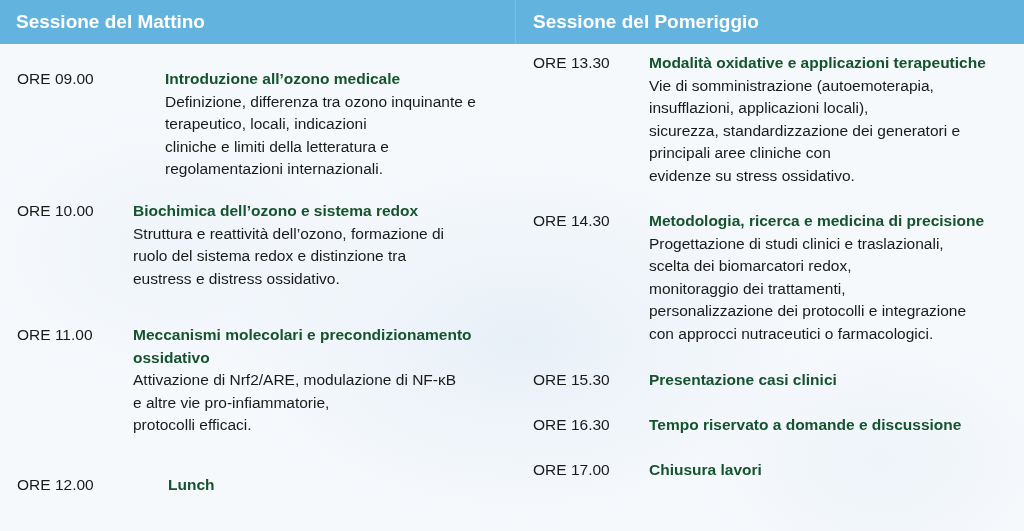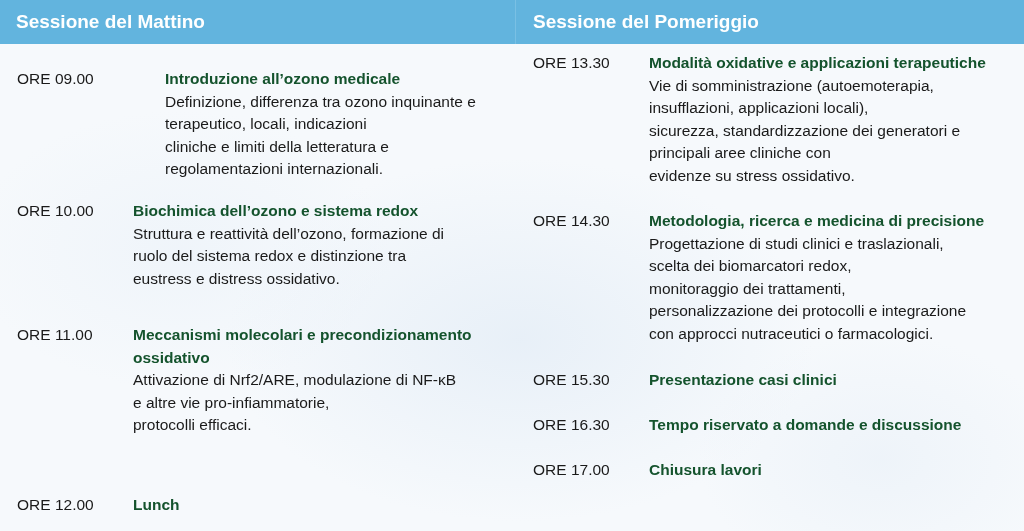--- a/index.html
+++ b/index.html
@@ -114,21 +114,21 @@
     <div class="time">ORE 11.00</div>
     <div class="content">
       <span class="title desc-line">Meccanismi molecolari e precondizionamento</span>
       <span class="title desc-line">ossidativo</span>
       <span class="desc-line">Attivazione di Nrf2/ARE, modulazione di NF-κB</span>
       <span class="desc-line">e altre vie pro-infiammatorie,</span>
       <span class="desc-line">protocolli efficaci.</span>
     </div>
   </div>
 
-  <div class="entry" style="position:absolute; top:442px;">
+  <div class="entry" style="position:absolute; top:422px;gap:35px;">
     <div class="time">ORE 12.00</div>
     <div class="content">
       <span class="title desc-line">Lunch</span>
     </div>
   </div>
 </div>
 
 <div class="column right">
   <div class="entry" style="position:absolute; top:0;">
     <div class="time">ORE 13.30</div>

